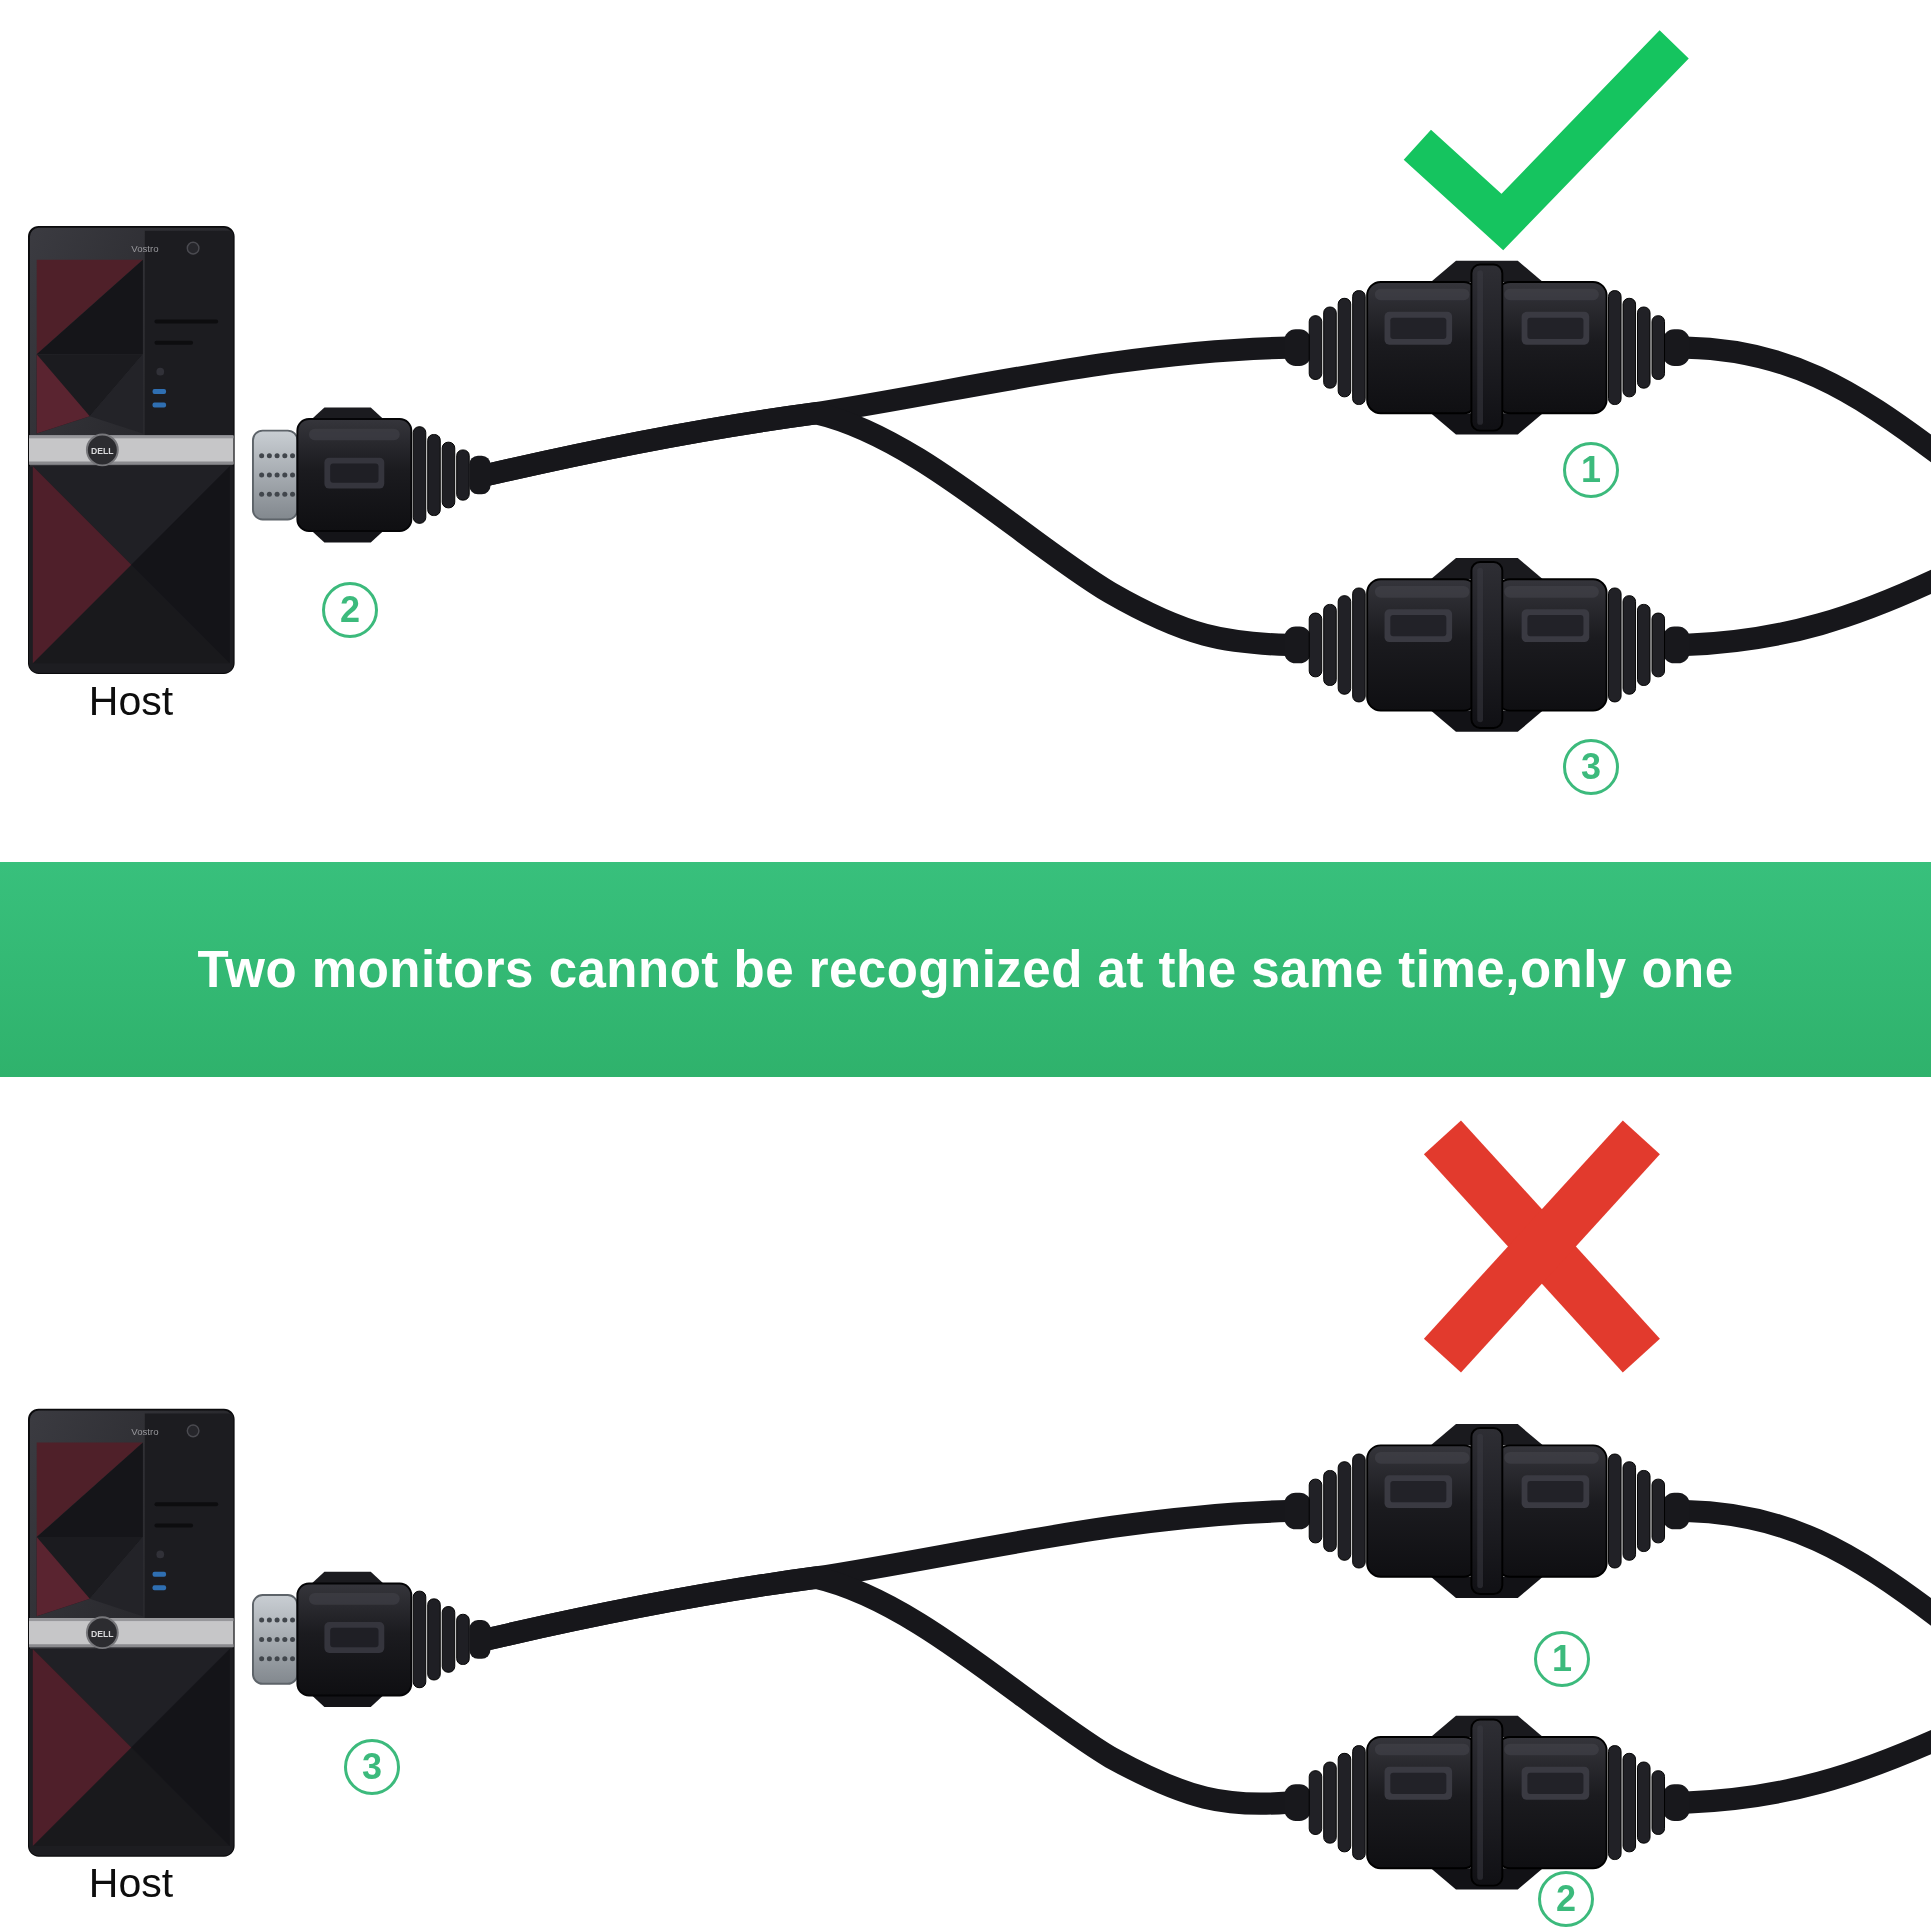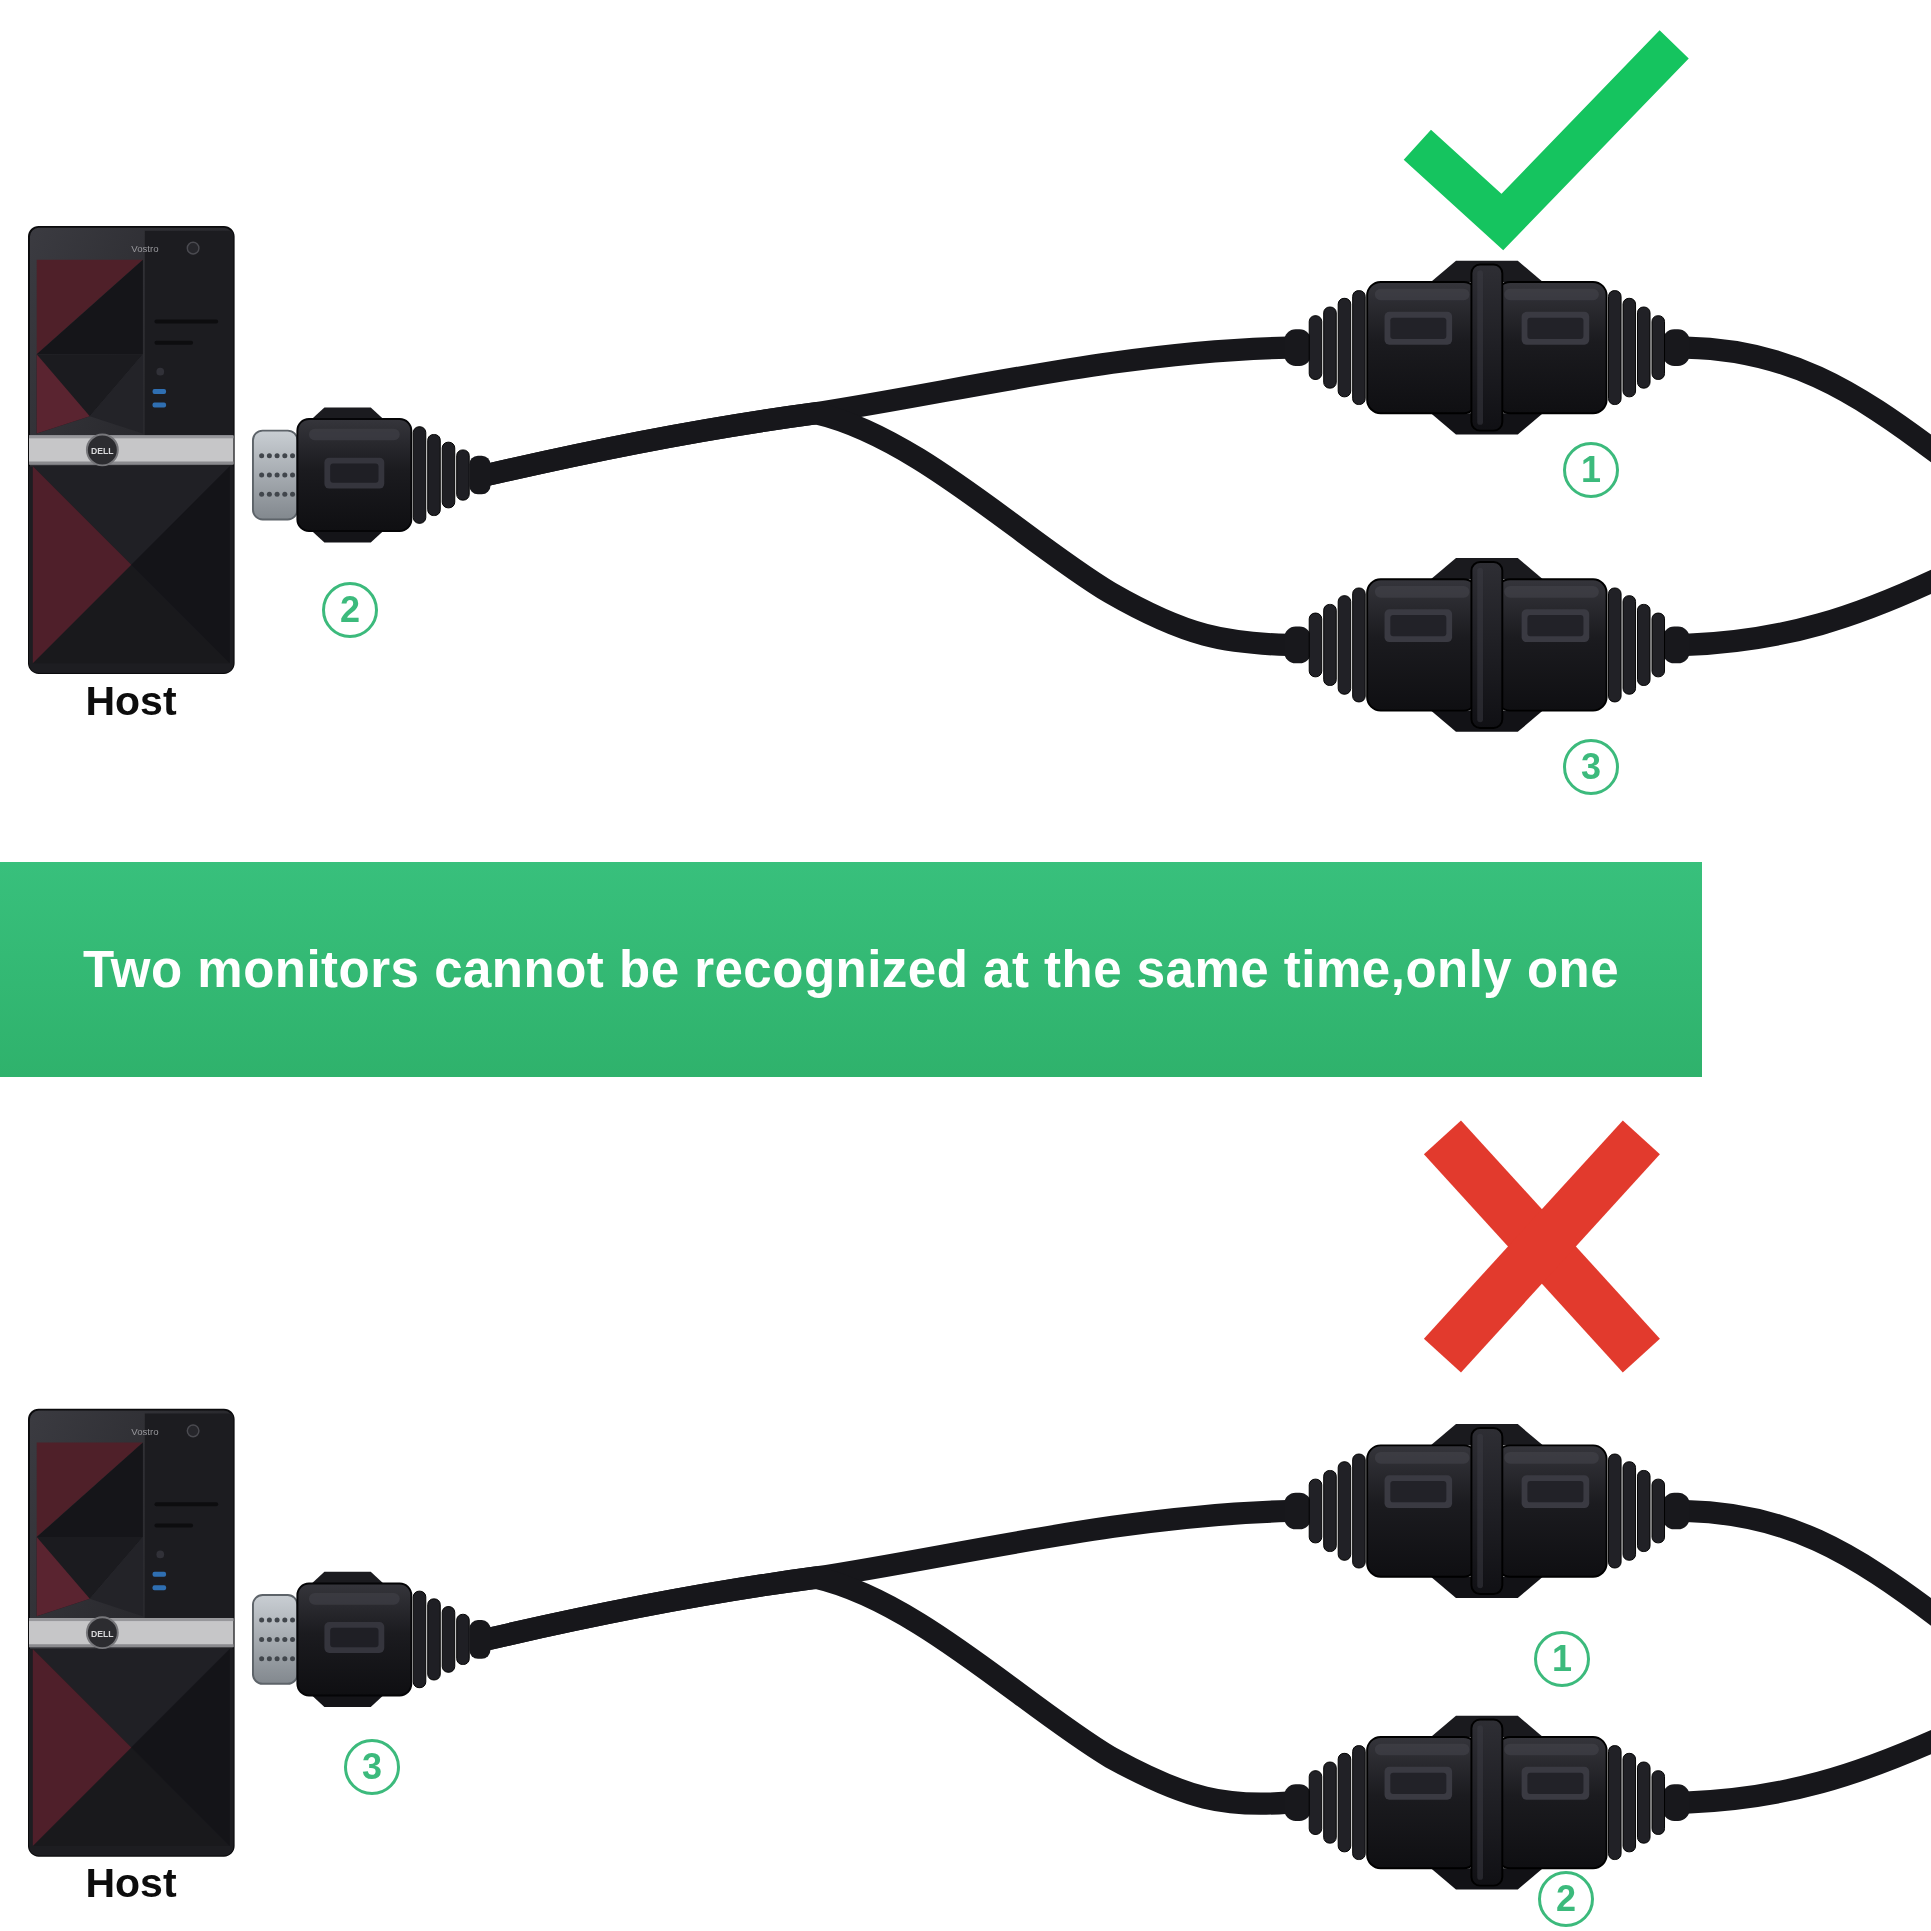--- a/index.html
+++ b/index.html
@@ -4,26 +4,26 @@
 <style>
   * { margin:0; padding:0; box-sizing:border-box; }
   html,body { width:1931px; height:1931px; background:#fff; font-family:"Liberation Sans", sans-serif; }
   .canvas { position:relative; width:1931px; height:1931px; background:#fff; overflow:hidden; }
   .art { position:absolute; left:0; top:0; }
 
   .cable { fill:none; stroke:#17171b; stroke-width:23; stroke-linecap:round; }
   .check-mark { fill:none; stroke:var(--check-green,#15c45f); stroke-width:42; stroke-linejoin:miter; stroke-linecap:butt; }
   .cross-mark { stroke:var(--cross-red,#e23a2d); stroke-width:52; stroke-linecap:butt; }
 
-  .host-label { position:absolute; width:212px; text-align:center; font-size:41px; font-weight:bold; color:#0d0d0d; }
+  .host-label { position:absolute; width:212px; text-align:center; font-size:41px; font-weight:normal; color:#0d0d0d; }
   .num-badge { position:absolute; width:56px; height:56px; border:3.9px solid var(--label-green,#3cba7c);
                border-radius:50%; display:flex; align-items:center; justify-content:center;
                font-size:36px; font-weight:bold; color:var(--label-green,#3cba7c); background:transparent; }
 
-  .banner { position:absolute; left:0; top:862px; width:1702px; height:215px;
+  .banner { position:absolute; left:0; top:862px; width:1931px; height:215px;
             background:linear-gradient(180deg,#38c07c, var(--banner-green,#2fb26c));
             display:flex; flex-direction:column; align-items:center; justify-content:center; gap:11px; }
   .banner-line { color:#ffffff; font-size:51px; font-weight:bold; white-space:nowrap; letter-spacing:0.5px; }
 
   .dell-logo { font-size:9px; font-weight:bold; fill:#d8d8da; text-anchor:middle; }
   .tower-model { font-size:10px; fill:#98989c; }
 </style>
 </head>
 <body>
 

